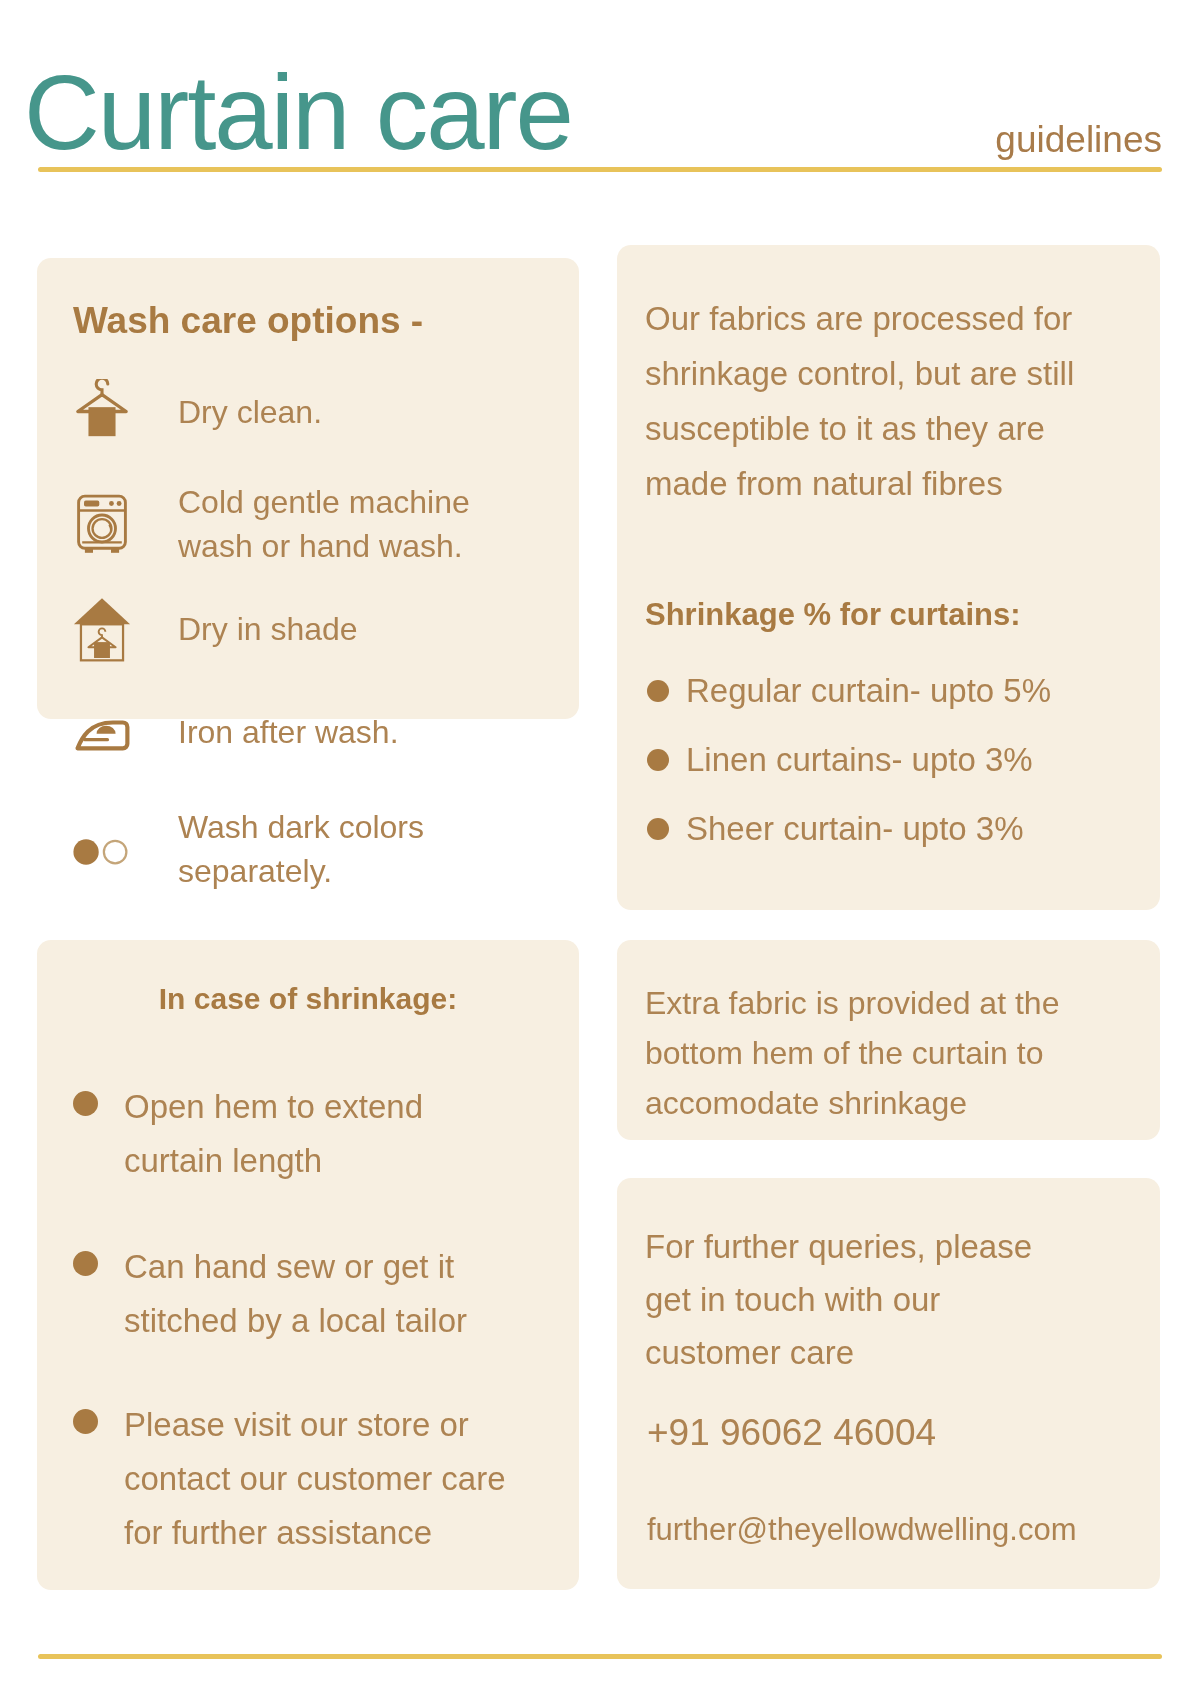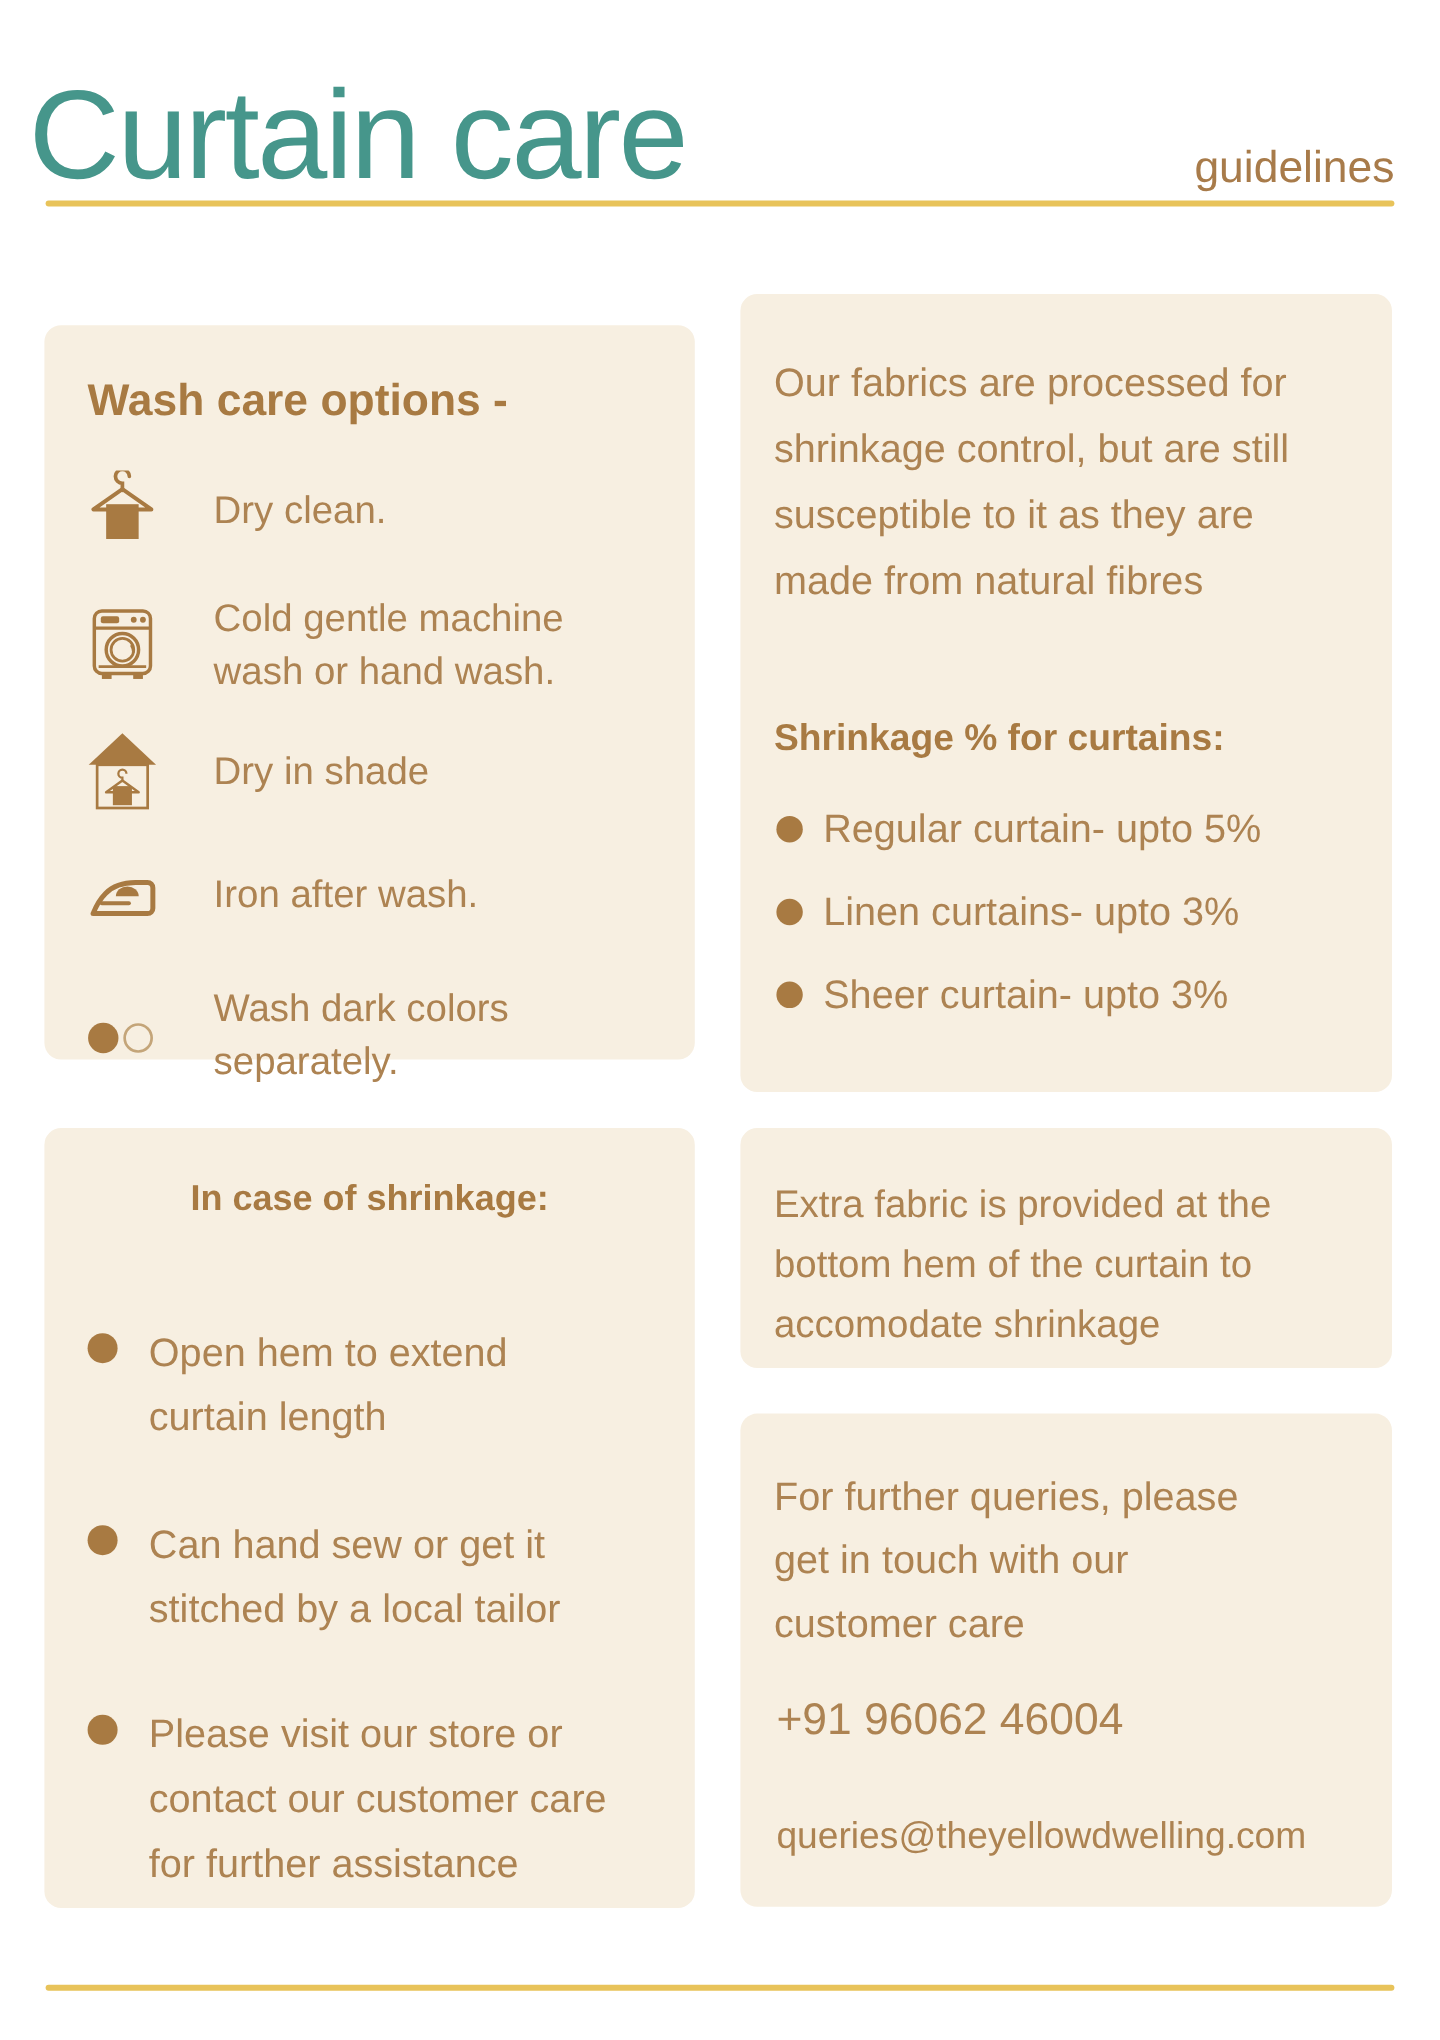--- a/index.html
+++ b/index.html
@@ -36,21 +36,21 @@
     position:absolute;left:38px;width:1124px;height:5px;
     background:var(--gold);border-radius:3px;
   }
   .rule.top{top:167px;}
   .rule.bottom{top:1654px;}
   .card{
     position:absolute;
     background:var(--box_bg);
     border-radius:14px;
   }
-  .card.l1{left:37px;top:271px;width:542px;height:612px;}
+  .card.l1{left:37px;top:258px;width:542px;height:461px;}
   .card.r1{left:617px;top:245px;width:543px;height:665px;}
   .card.l2{left:37px;top:940px;width:542px;height:650px;}
   .card.r2{left:617px;top:940px;width:543px;height:200px;}
   .card.r3{left:617px;top:1178px;width:543px;height:411px;}
 
   .h-brown{color:var(--brown);font-weight:700;}
   .wash-heading{position:absolute;left:36px;top:42px;font-size:37px;}
   .wash-row{
     position:absolute;left:33px;right:12px;
     display:flex;align-items:center;
@@ -88,21 +88,21 @@
   }
   .bullet-row .txt{font-size:33px;color:var(--body_brown);white-space:nowrap;}
   .brow1{top:424px;} .brow2{top:493px;} .brow3{top:562px;}
 
   .incase-heading{
     position:absolute;left:0;right:0;top:42px;
     text-align:center;font-size:30px;
   }
   .incase-bullet{
     position:absolute;left:36px;right:10px;
-    display:flex;align-items:flex-start;margin-top:20px;
+    display:flex;align-items:flex-start;
   }
   .incase-bullet .dot{
     flex:0 0 25px;width:25px;height:25px;border-radius:50%;
     background:var(--brown);margin-top:11px;margin-right:26px;
   }
   .incase-bullet .txt{
     font-size:33px;line-height:54px;color:var(--body_brown);
     white-space:pre-line;
   }
   .ib1{top:140px;} .ib2{top:300px;} .ib3{top:458px;}
@@ -244,17 +244,17 @@
     <div class="para">Extra fabric is provided at the
 bottom hem of the curtain to
 accomodate shrinkage</div>
   </div>
 
   <div class="card r3">
     <div class="para">For further queries, please
 get in touch with our
 customer care</div>
     <div class="contact-phone">+91 96062 46004</div>
-    <div class="contact-email">queries@theyellowdwelling.com</div>
+    <div class="contact-email">further@theyellowdwelling.com</div>
   </div>
 
   <div class="rule bottom"></div>
 </div>
 
 </body></html>

